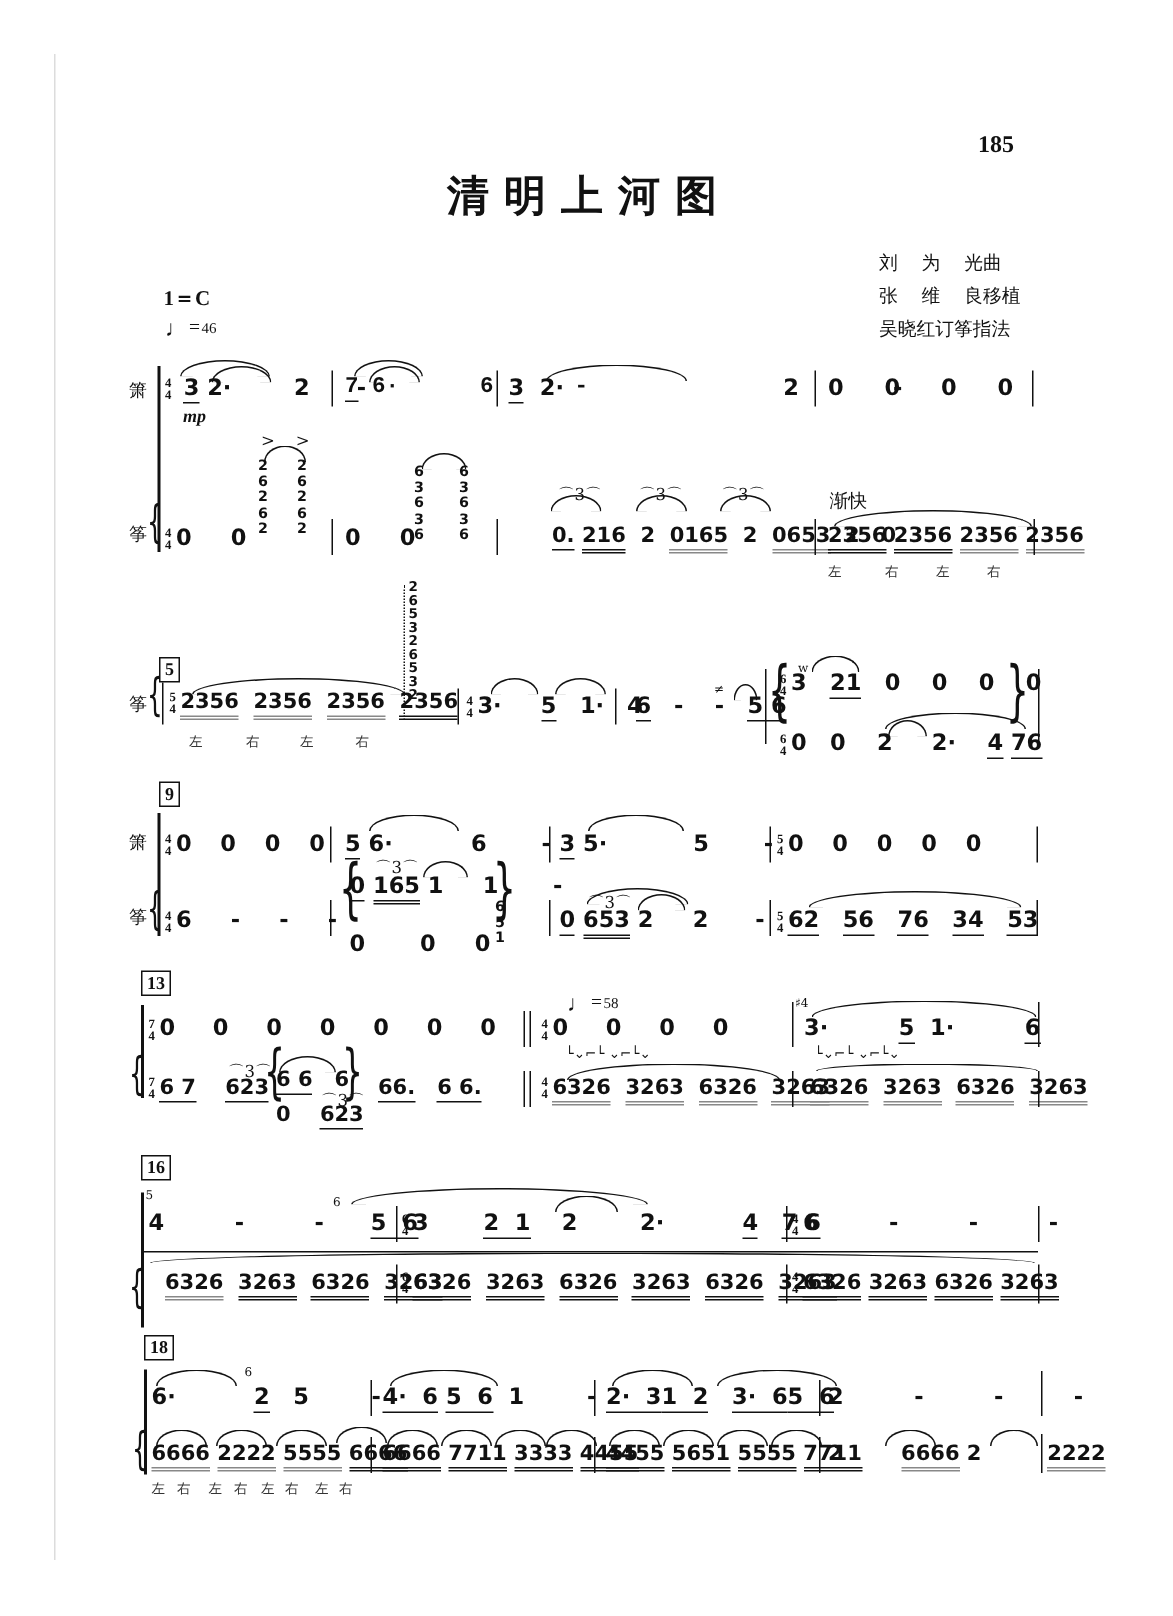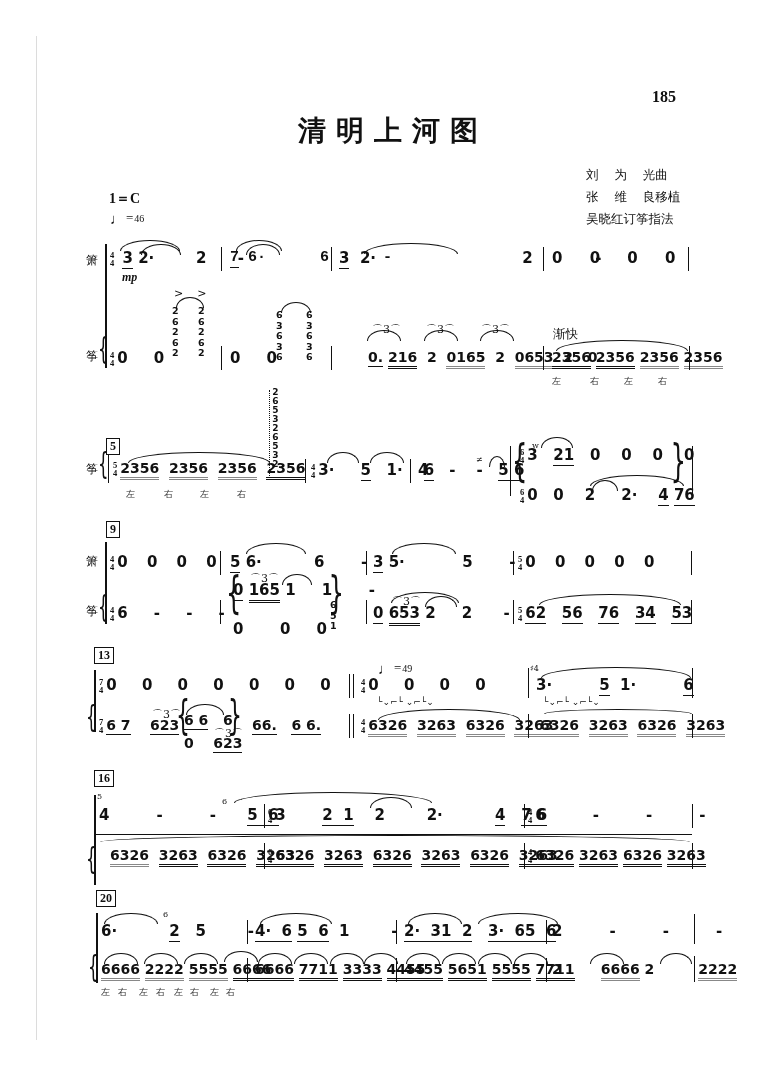--- a/index.html
+++ b/index.html
@@ -229,21 +229,21 @@
 <div class="rehearsal" style="left:94px; top:647px;">13</div>
 <div class="system" style="top:0;">
   <div class="brace" style="left:86px; top:702px;">{</div>
   <div class="vline" style="left:94px; top:670px; height:62px;"></div>
   <div class="m" style="left:99px; top:676px; word-spacing:20px;">
     <span class="ts"><i>7</i><i>4</i></span>0 0 0 0 0 0 0
   </div>
   <div class="vline thin" style="left:349px; top:674px; height:24px;"></div>
   <div class="vline thin" style="left:353px; top:674px; height:24px;"></div>
   <div class="tempo" style="left:378px; top:660px;">
-    <span class="q">♩</span><span class="eq">=</span><span>49</span>
+    <span class="q">♩</span><span class="eq">=</span><span>58</span>
   </div>
   <div class="m" style="left:361px; top:676px; word-spacing:20px;">
     <span class="ts"><i>4</i><i>4</i></span>0 0 0 0
   </div>
   <div class="vline thin" style="left:528px; top:668px; height:30px;"></div>
   <div class="m" style="left:536px; top:676px;">
     3·&nbsp;&nbsp;&nbsp;&nbsp;&nbsp;&nbsp;&nbsp;&nbsp;&nbsp;<span class="ul1">5</span>&nbsp;&nbsp;1·&nbsp;&nbsp;&nbsp;&nbsp;&nbsp;&nbsp;&nbsp;&nbsp;&nbsp;<span class="ul1">6</span>
   </div>
   <div class="small" style="left:530px; top:664px; font-size:8px;">♯4</div>
   <div class="slur" style="left:541px; top:667px; width:148px;"></div>
@@ -306,21 +306,21 @@
     <span class="ts"><i>6</i><i>4</i></span><span class="ul2">6326</span>&nbsp;&nbsp;<span class="ul2">3263</span>&nbsp;&nbsp;<span class="ul2">6326</span>&nbsp;&nbsp;<span class="ul2">3263</span>&nbsp;&nbsp;<span class="ul2">6326</span>&nbsp;&nbsp;<span class="ul2">3263</span>
   </div>
   <div class="vline thin" style="left:524px; top:843px; height:26px;"></div>
   <div class="m" style="left:528px; top:847px; font-size:14px;">
     <span class="ts"><i>4</i><i>4</i></span><span class="ul2">6326</span>&nbsp;<span class="ul2">3263</span>&nbsp;<span class="ul2">6326</span>&nbsp;<span class="ul2">3263</span>
   </div>
   <div class="slur" style="left:100px; top:835px; width:588px; height:6px;"></div>
   <div class="vline thin" style="left:692px; top:843px; height:26px;"></div>
 </div>
 
-<div class="rehearsal" style="left:96px; top:890px;">20</div>
+<div class="rehearsal" style="left:96px; top:890px;">18</div>
 <div class="system" style="top:0;">
   <div class="vline" style="left:96px; top:913px; height:70px;"></div>
   <div class="brace" style="left:88px; top:952px;">{</div>
   <div class="m" style="left:101px; top:922px;">
     6·&nbsp;&nbsp;&nbsp;&nbsp;&nbsp;&nbsp;&nbsp;&nbsp;&nbsp;&nbsp;<span class="ul1">2</span>&nbsp;&nbsp;&nbsp;5&nbsp;&nbsp;&nbsp;&nbsp;&nbsp;&nbsp;&nbsp;&nbsp;-
   </div>
   <div class="small" style="left:163px; top:910px; font-size:8px;">6</div>
   <div class="slur" style="left:104px; top:913px; width:52px;"></div>
   <div class="vline thin" style="left:247px; top:920px; height:24px;"></div>
   <div class="m" style="left:255px; top:922px;">

